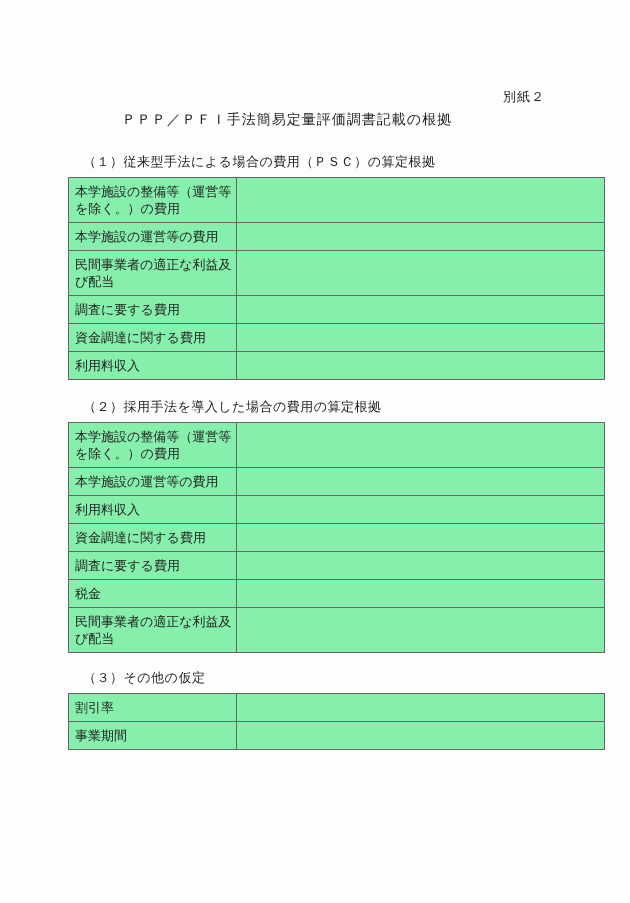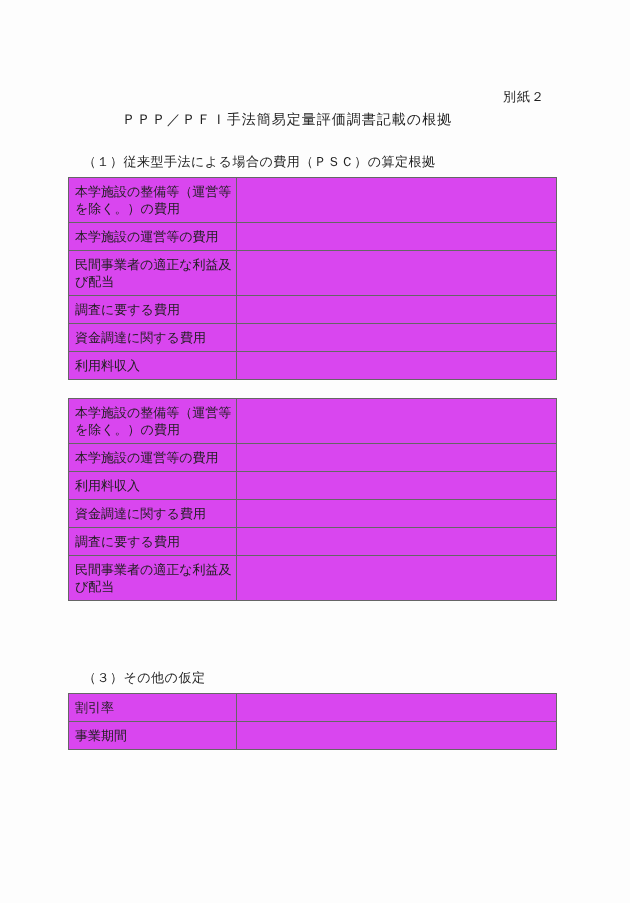--- a/index.html
+++ b/index.html
@@ -37,23 +37,23 @@
     font-size: 13px;
     line-height: 18px;
     padding-left: 7px;
     margin-bottom: 6px;
     letter-spacing: 0.5px;
     font-weight: normal;
     margin-left: 8px;
   }
   table.form-table {
     border-collapse: collapse;
-    width: 489px;
+    width: 537px;
     table-layout: fixed;
-    background: #d946ef;
+    background: #86efac;
     padding-left: 20px;
   }
   .form-table td {
     border: 1px solid #666;
     font-size: 13px;
     line-height: 17px;
     vertical-align: middle;
   }
   .form-table td.label-cell {
     width: 168px;
@@ -104,20 +104,21 @@
 
           <tr>
             <td class="label-cell">利用料収入</td>
             <td class="value-cell"></td>
           </tr>
         </tbody>
     </table>
   </section>
 
   <section class="sec" id="sec-2">
+    <div class="sec-heading">（２）採用手法を導入した場合の費用の算定根拠</div>
     <table class="form-table">
       <tbody>
 
           <tr>
             <td class="label-cell">本学施設の整備等（運営等を除く。）の費用</td>
             <td class="value-cell"></td>
           </tr>
 
           <tr>
             <td class="label-cell">本学施設の運営等の費用</td>
@@ -132,20 +133,24 @@
           <tr>
             <td class="label-cell">資金調達に関する費用</td>
             <td class="value-cell"></td>
           </tr>
 
           <tr>
             <td class="label-cell">調査に要する費用</td>
             <td class="value-cell"></td>
           </tr>
 
+          <tr>
+            <td class="label-cell">税金</td>
+            <td class="value-cell"></td>
+          </tr>
 
           <tr>
             <td class="label-cell">民間事業者の適正な利益及び配当</td>
             <td class="value-cell"></td>
           </tr>
         </tbody>
     </table>
   </section>
 
   <section class="sec" id="sec-3">

